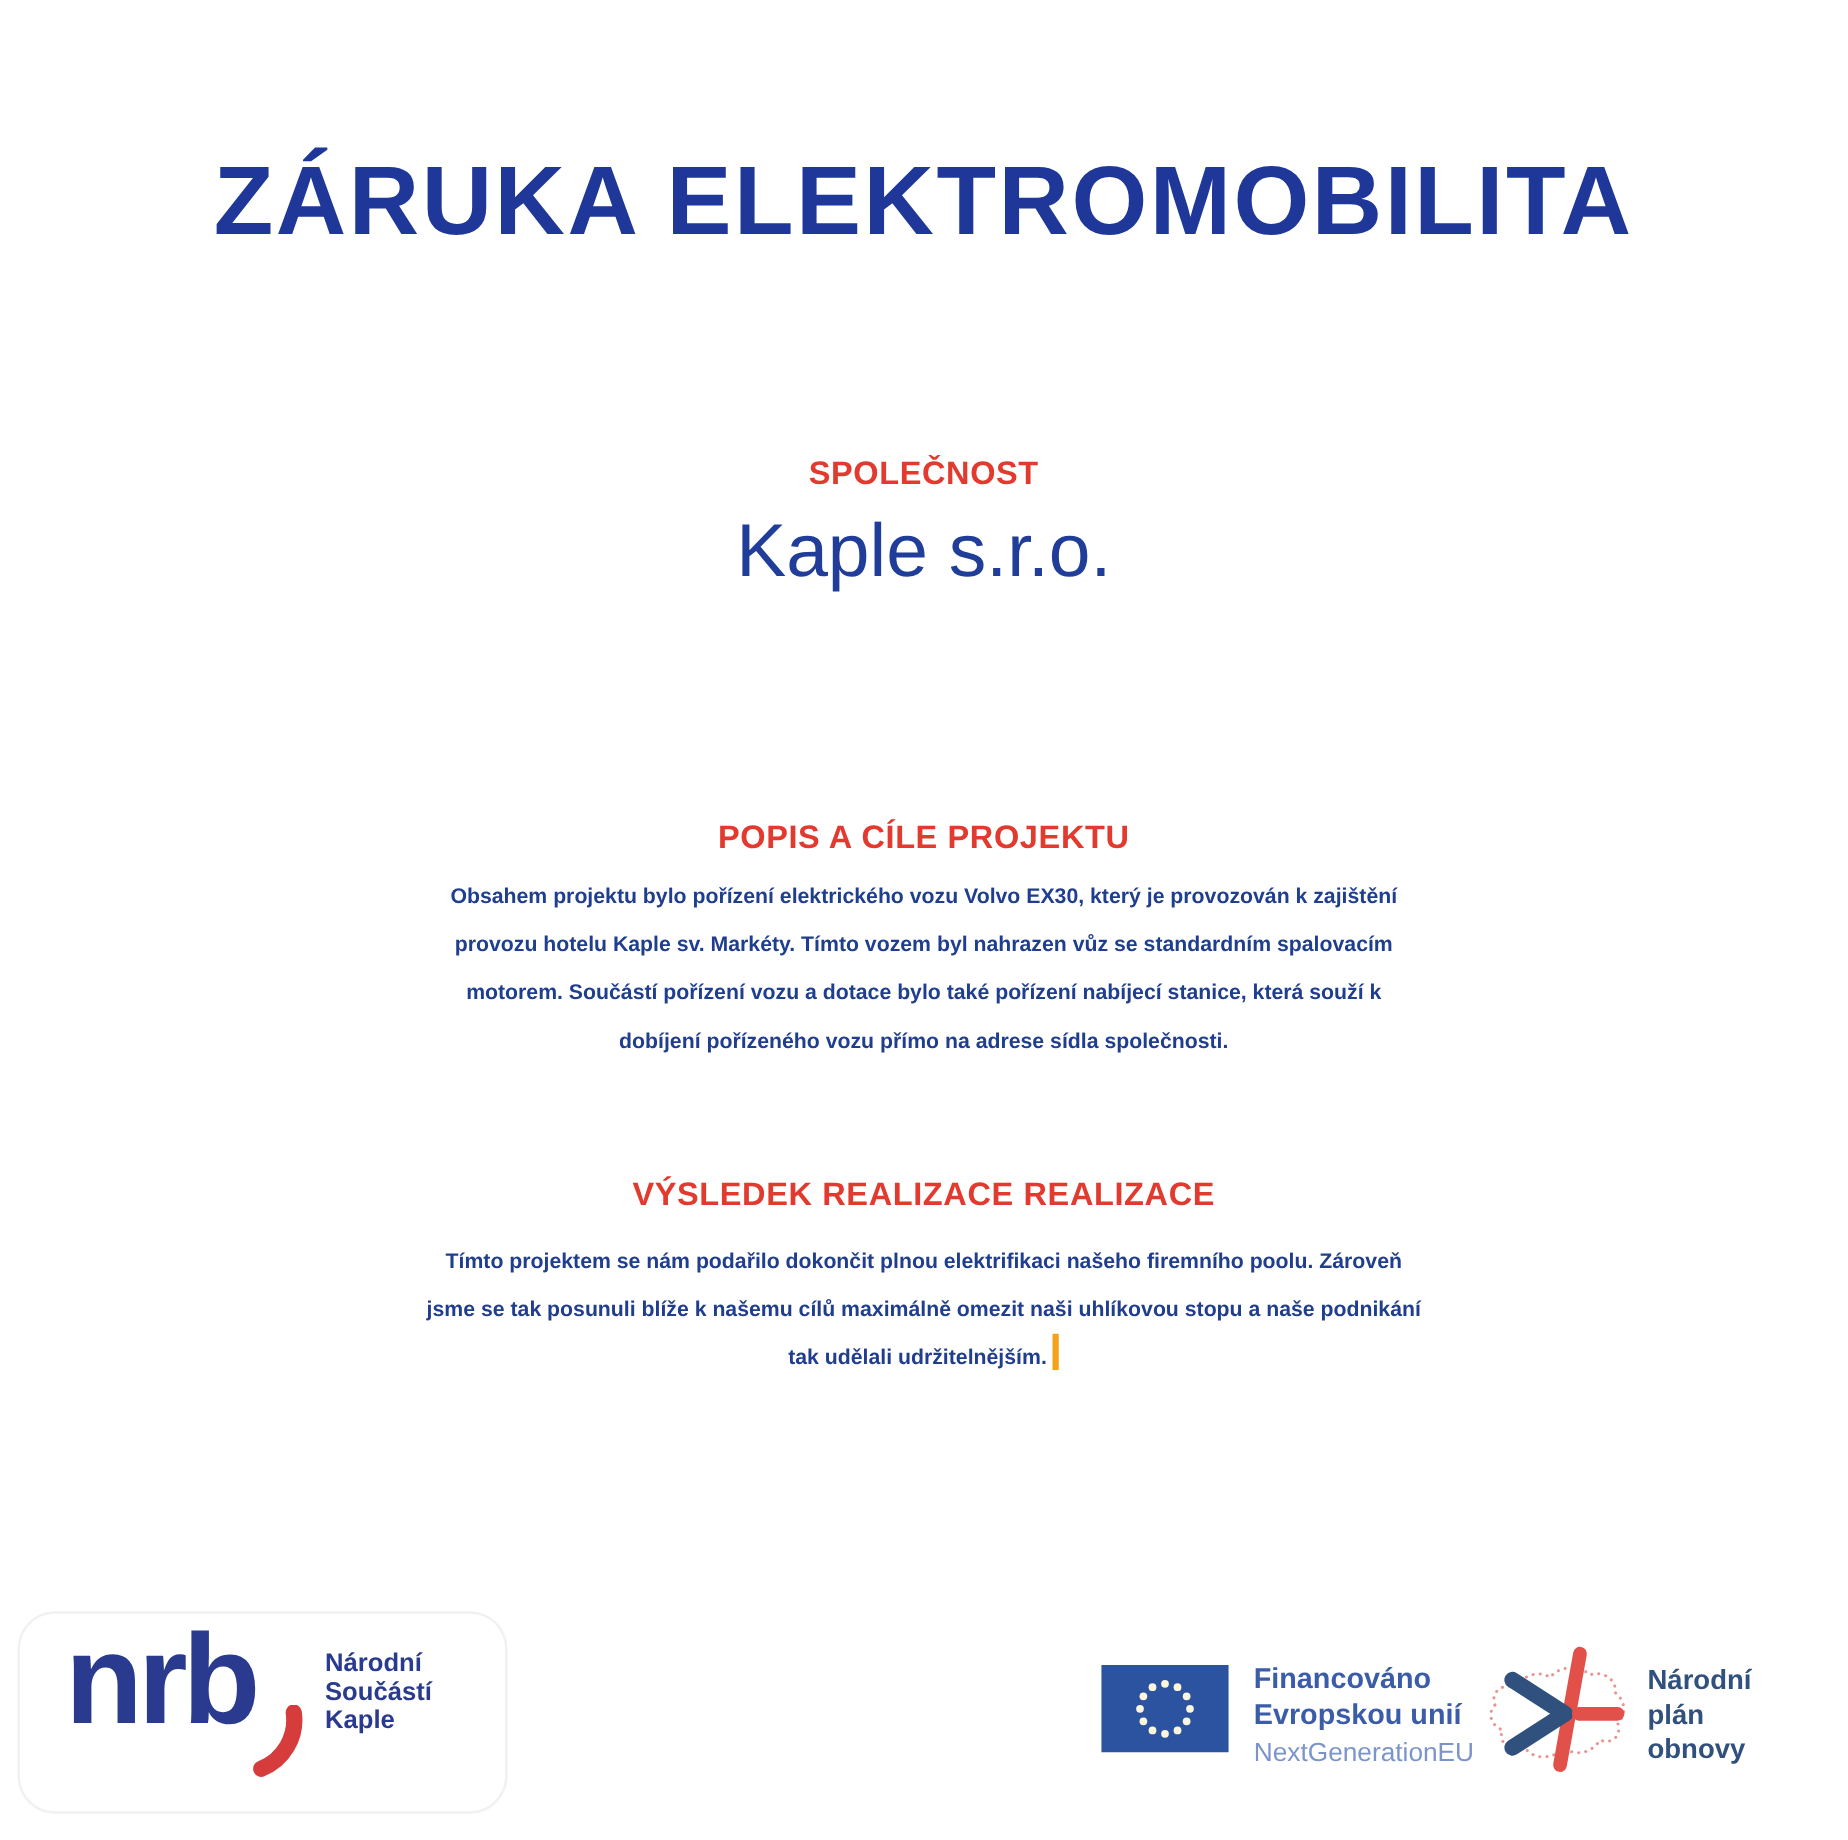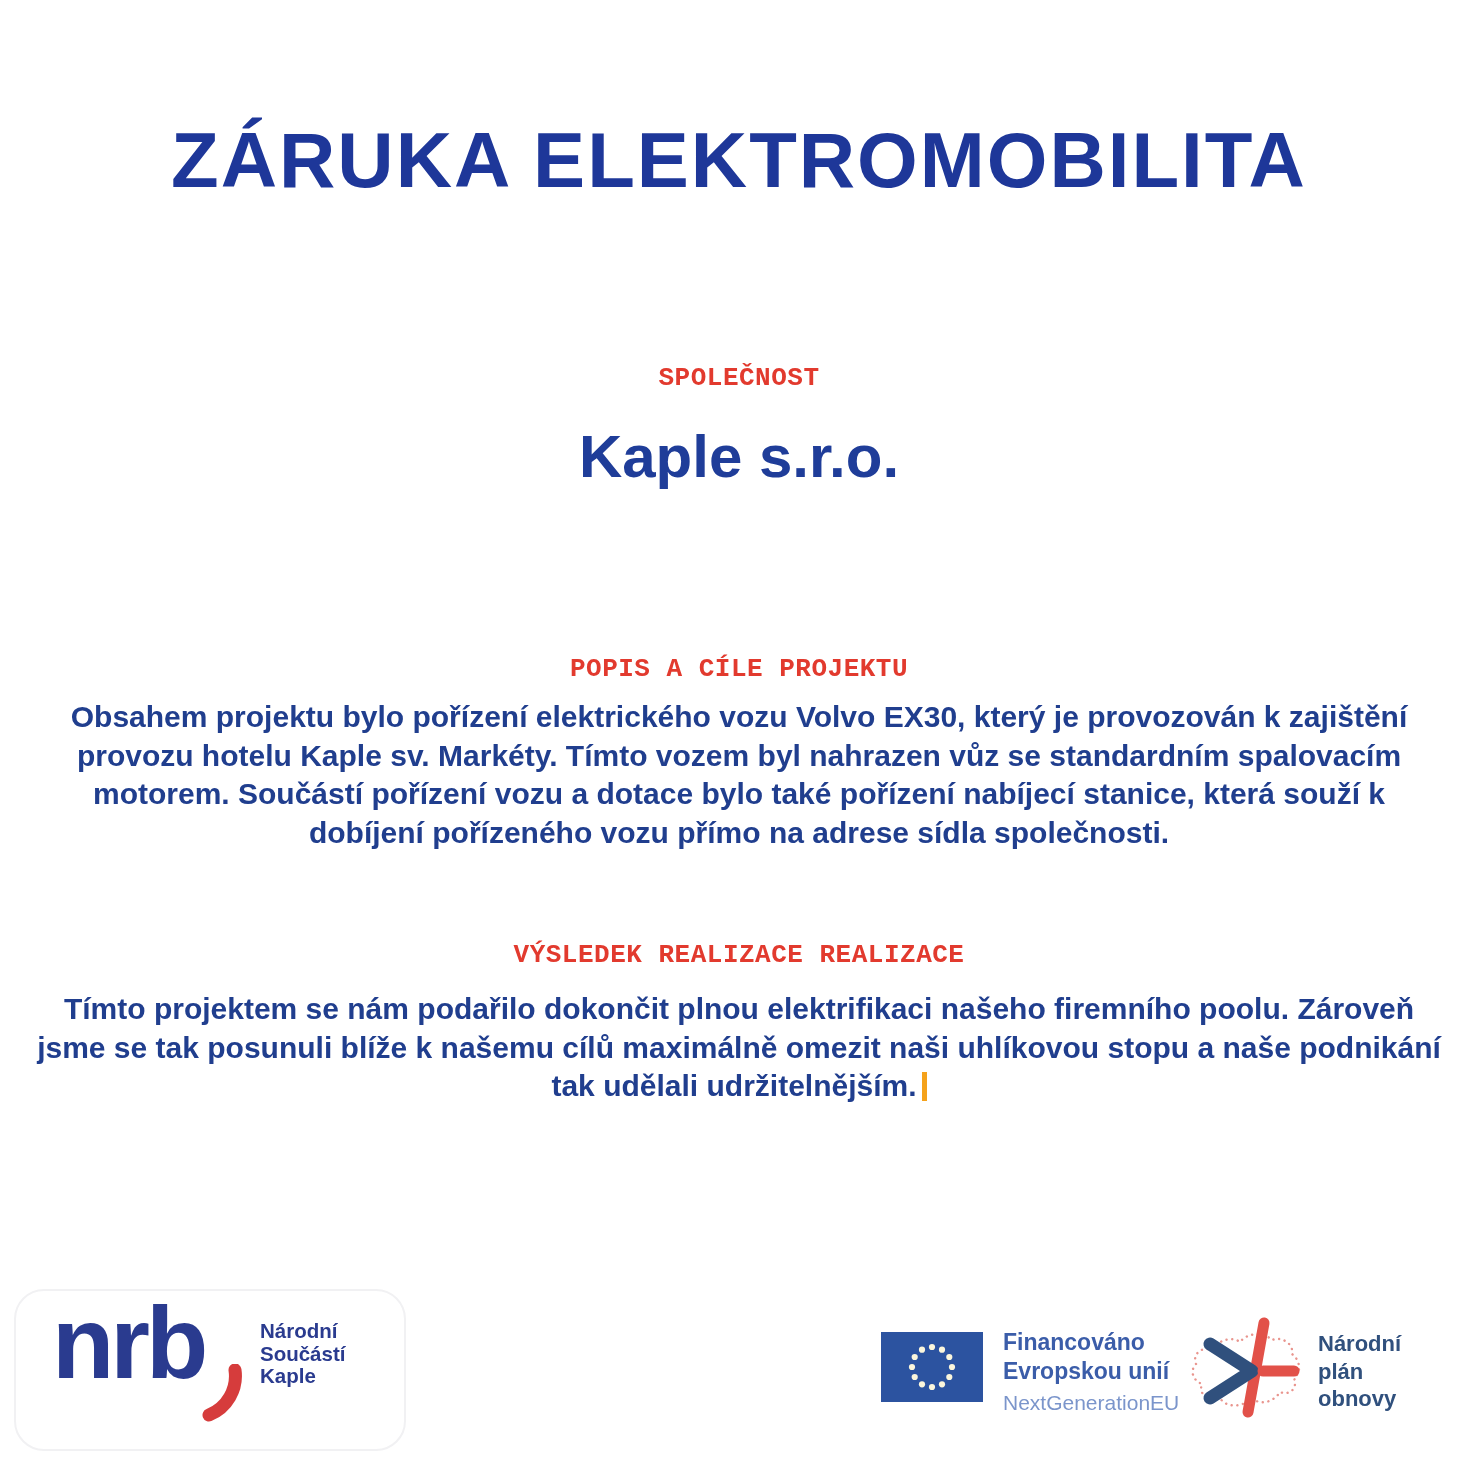--- a/index.html
+++ b/index.html
@@ -8,32 +8,30 @@
     font-family:"Liberation Sans",sans-serif;overflow:hidden;
   }
   .abs{position:absolute;left:0;right:0;text-align:center;}
   .title{
     top:68px;font-size:78px;font-weight:bold;letter-spacing:2px;
     color:var(--title-blue,#1e3799);line-height:1.05;
   }
   .sec-heading{
     font-size:26px;font-weight:bold;letter-spacing:.5px;
     color:var(--heading-red,#e23a2e);
-    font-family:Liberation Mono, monospace;
   }
   .company-heading{top:363px;}
   .company-name{
-    top:406px;font-size:60px;font-weight:bold;
+    top:406px;font-size:60px;font-weight:normal;
     color:var(--company-blue,#1f3d99);
-    margin-top:16px;
   }
   .popis-heading{top:654px;}
   .result-heading{top:940px;}
   .body-text{
-    font-size:30px;font-weight:bold;line-height:38.5px;
+    font-size:17px;font-weight:bold;line-height:38.5px;
     color:var(--body-blue,#203e8e);white-space:pre-line;margin:0;
   }
   .popis-body{top:698px;}
   .result-body{top:990px;}
   .cursor{
     display:inline-block;width:5px;height:29px;margin-left:5px;
     vertical-align:-5px;background:var(--cursor-orange,#f5a21b);
   }
 
   

